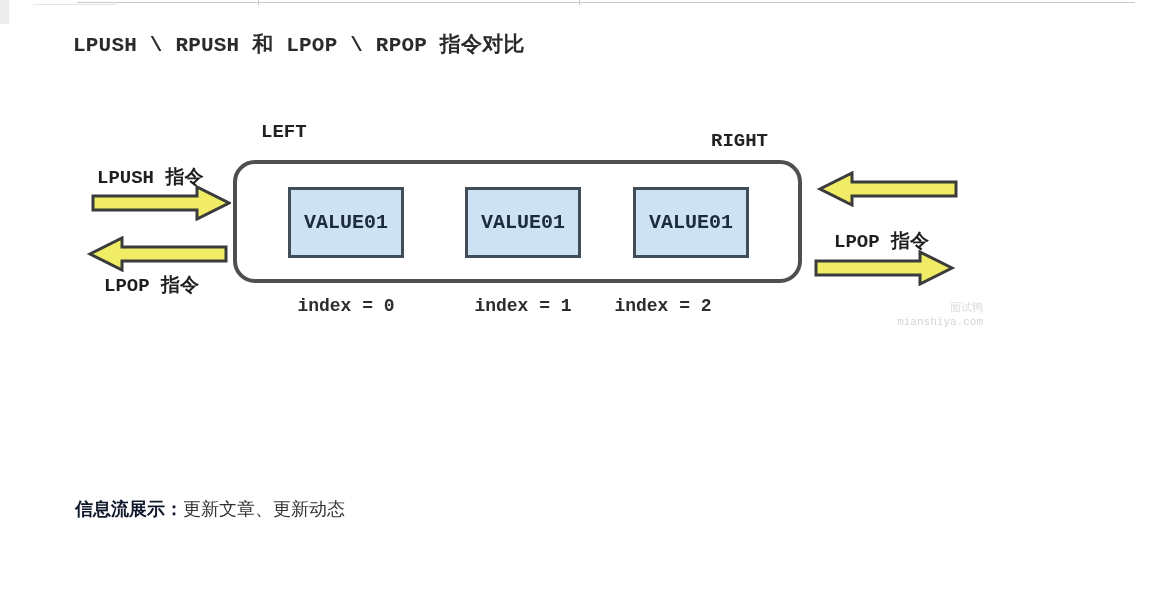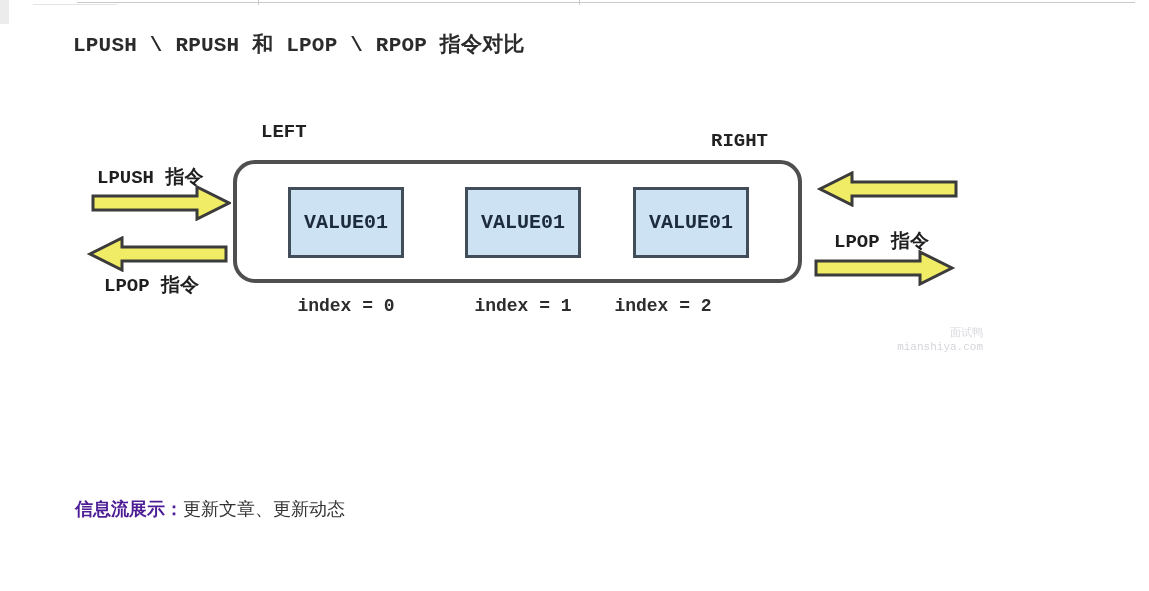--- a/index.html
+++ b/index.html
@@ -46,29 +46,29 @@
   .arr-rpop{left:814px;top:250px;}
 
   .cmd-label{position:absolute;font-size:19px;font-weight:700;color:#1f1f1f;}
   .lbl-lpush{left:97px;top:164px;}
   .lbl-lpop{left:104px;top:272px;}
   .lbl-rpush{left:845px;top:149px;}
   .lbl-rpop{left:834px;top:228px;}
 
   .watermark{
     position:absolute;right:152px;top:301px;text-align:right;
-    font-size:11px;line-height:1.3;color:#d8d8de;margin-top:25px;
+    font-size:11px;line-height:1.3;color:#d8d8de;
   }
   .watermark .wm2{color:#d4d4da;}
 
   .section-heading{position:absolute;left:75px;top:425px;font-size:28px;font-weight:700;color:#1c1c1c;}
   .feed-line{position:absolute;left:75px;font-size:18px;color:#333;}
   .line1{top:497px;}
   .line2{top:547px;}
-  .feed-line .term{font-weight:700;color:#4c1d95;text-align:center;}
+  .feed-line .term{font-weight:700;color:#0f172a;text-align:center;}
 </style>
 </head>
 <body>
 
 <div class="canvas">
 
   <div class="top-corner-block"></div>
   <div class="top-hline"></div>
   <div class="top-hline2"></div>
   <div class="top-vtick tick1"></div>

